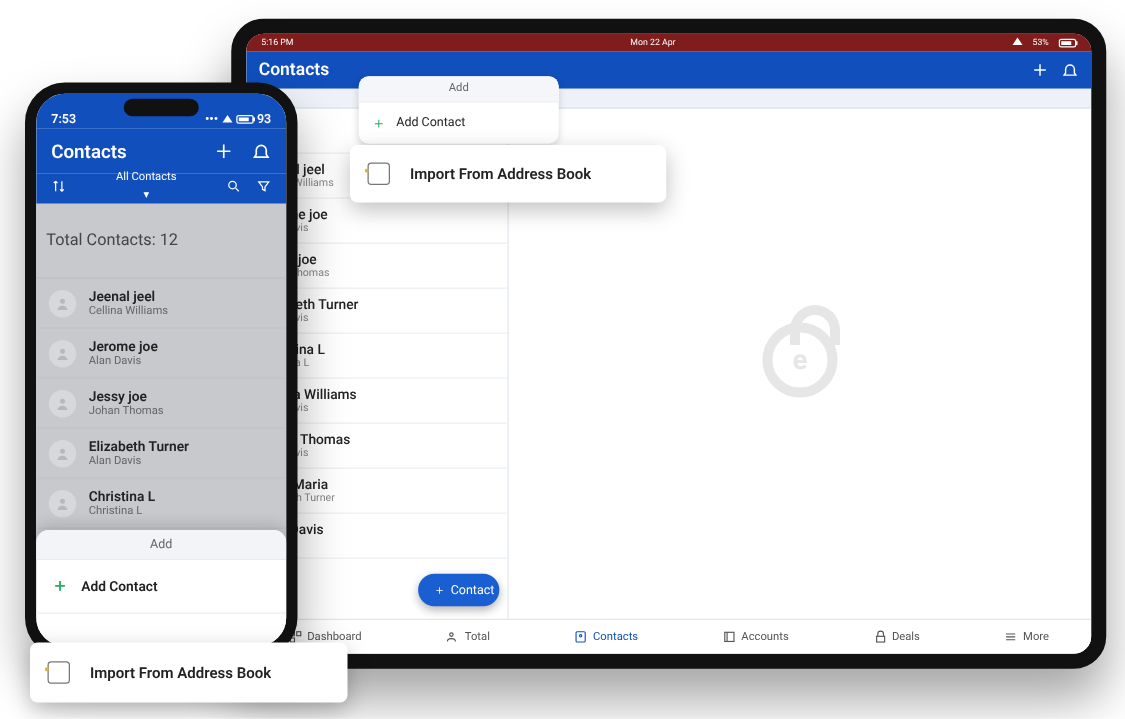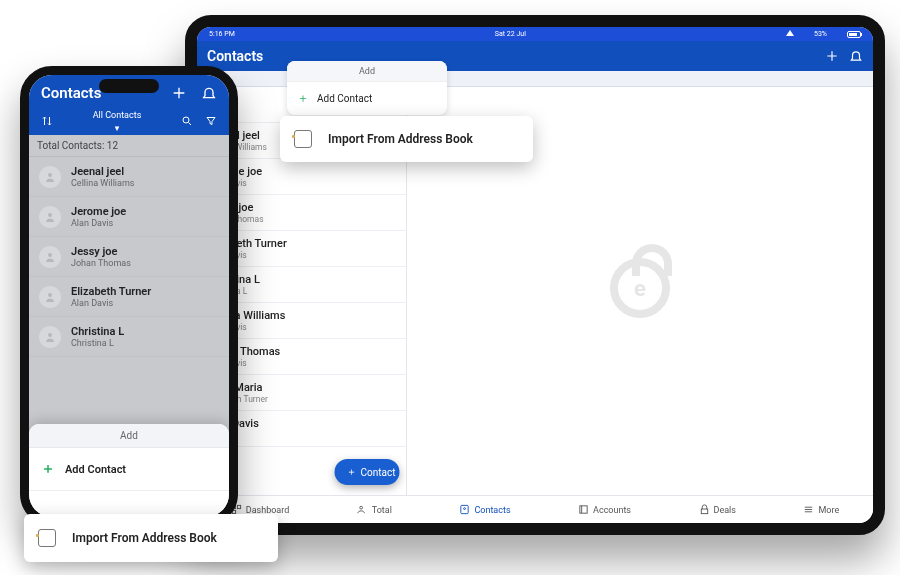--- a/index.html
+++ b/index.html
@@ -11,29 +11,29 @@
     left: 185px; top: 15px;
     width: 700px; height: 520px;
     background: #fff;
     border: 12px solid #111;
     border-radius: 26px;
     box-shadow: 0 25px 40px rgba(0,0,0,0.35);
     overflow: hidden;
   }
   .tab-statusbar {
     height: 14px;
-    background: #1d4ed8;
+    background: #7f1d1d;
     color: #fff;
     font-size: 7px;
     display: flex;
     justify-content: space-between;
     align-items: center;
     padding: 0 12px;
   }
-  .tab-statusbar .right { display: flex; gap: 20px; align-items: flex-end; }
+  .tab-statusbar .right { display: flex; gap: 8px; align-items: flex-end; }
   .tab-header {
     height: 30px;
     background: #114fbc;
     color: #fff;
     display: flex;
     align-items: center;
     justify-content: space-between;
     padding: 0 10px;
   }
   .tab-header .title { font-size: 14px; font-weight: 600; }
@@ -231,22 +231,22 @@
     justify-content: space-between;
     align-items: center;
     padding: 0 12px 4px;
     color: #fff;
     font-size: 9px;
   }
   .ph-subhdr .mid { display: flex; gap: 3px; align-items: center; flex-direction: column;}
   .ph-subhdr .right { display: flex; gap: 12px; align-items: center;}
   .ph-count {
     background: #c7c9cd;
-    font-size: 10px; color: #444;
-    padding: 5px 8px;
+    font-size: 13px; color: #444;
+    padding: 22px 8px;
     border-bottom: 1px solid #b8bbc0;
   }
   .ph-list-wrap{
     background:#c7c9cd;
     height: calc(100% - 28px - 36px - 24px - 22px);
     overflow:hidden;
   }
   .ph-list .row {
     display: flex;
     gap: 10px;
@@ -320,21 +320,21 @@
   .batt .fill { position:absolute; left:1px; top:1px; bottom:1px; width: 70%; background:#fff; }
   svg { display: block; }
 </style>
 </head>
 <body>
 
 <div class="tablet">
 
   <div class="tab-statusbar">
     <span>5:16 PM</span>
-    <span>Sat 22 Jul</span>
+    <span>Mon 22 Apr</span>
     <div class="right">
       <span class="wifi"></span>
       <span>53%</span>
       <span class="batt">
           <span class="fill"></span>
         </span>
     </div>
   </div>
 
   <div class="tab-header">
@@ -473,20 +473,31 @@
 </div>
 
 <div class="tab-importbar" style="left:280px; top:116px;">
   <div class="book-icon"></div>
   <span>Import From Address Book</span>
 </div>
 
 <div class="phone">
   <div class="notch"></div>
 
+  <div class="ph-statusbar">
+    <span>7:53</span>
+    <div class="right">
+      <span>•••</span>
+      <span class="wifi"></span>
+      <span class="batt">
+          <span class="fill"></span>
+        </span>
+      <span>93</span>
+    </div>
+  </div>
 
   <div class="ph-header">
     <div class="title">Contacts</div>
     <div class="icons">
       <span>
         <svg width="16" height="16" viewBox="0 0 24 24" fill="none" stroke="#fff" stroke-width="2">
             <line x1="12" y1="4" x2="12" y2="20"></line>
             <line x1="4" y1="12" x2="20" y2="12"></line>
           </svg>
       </span>

